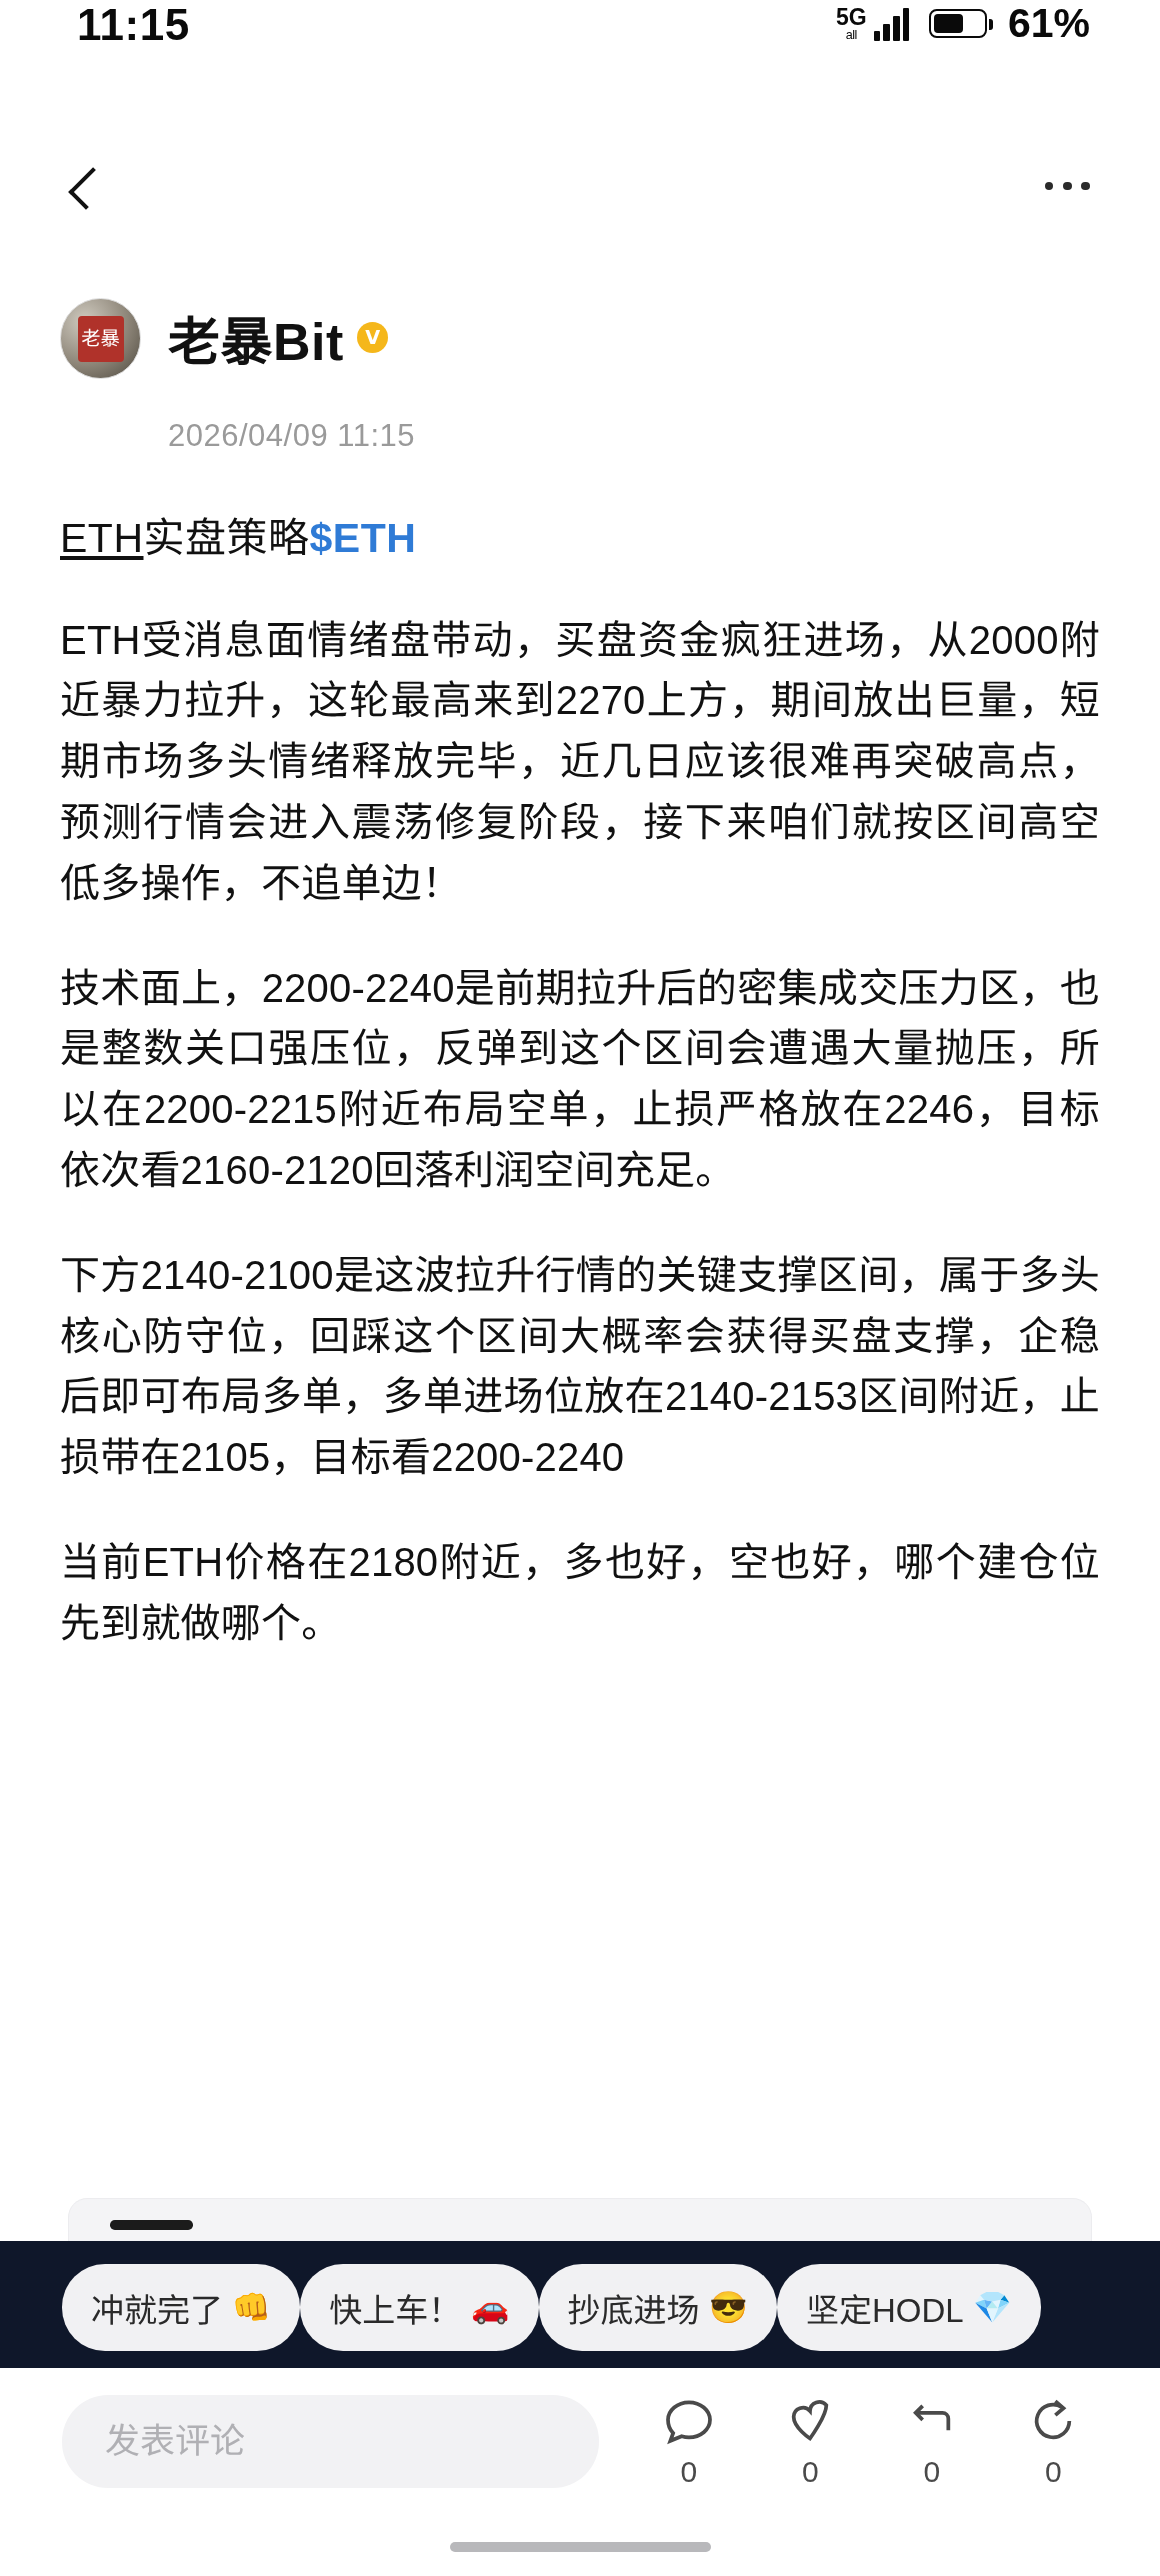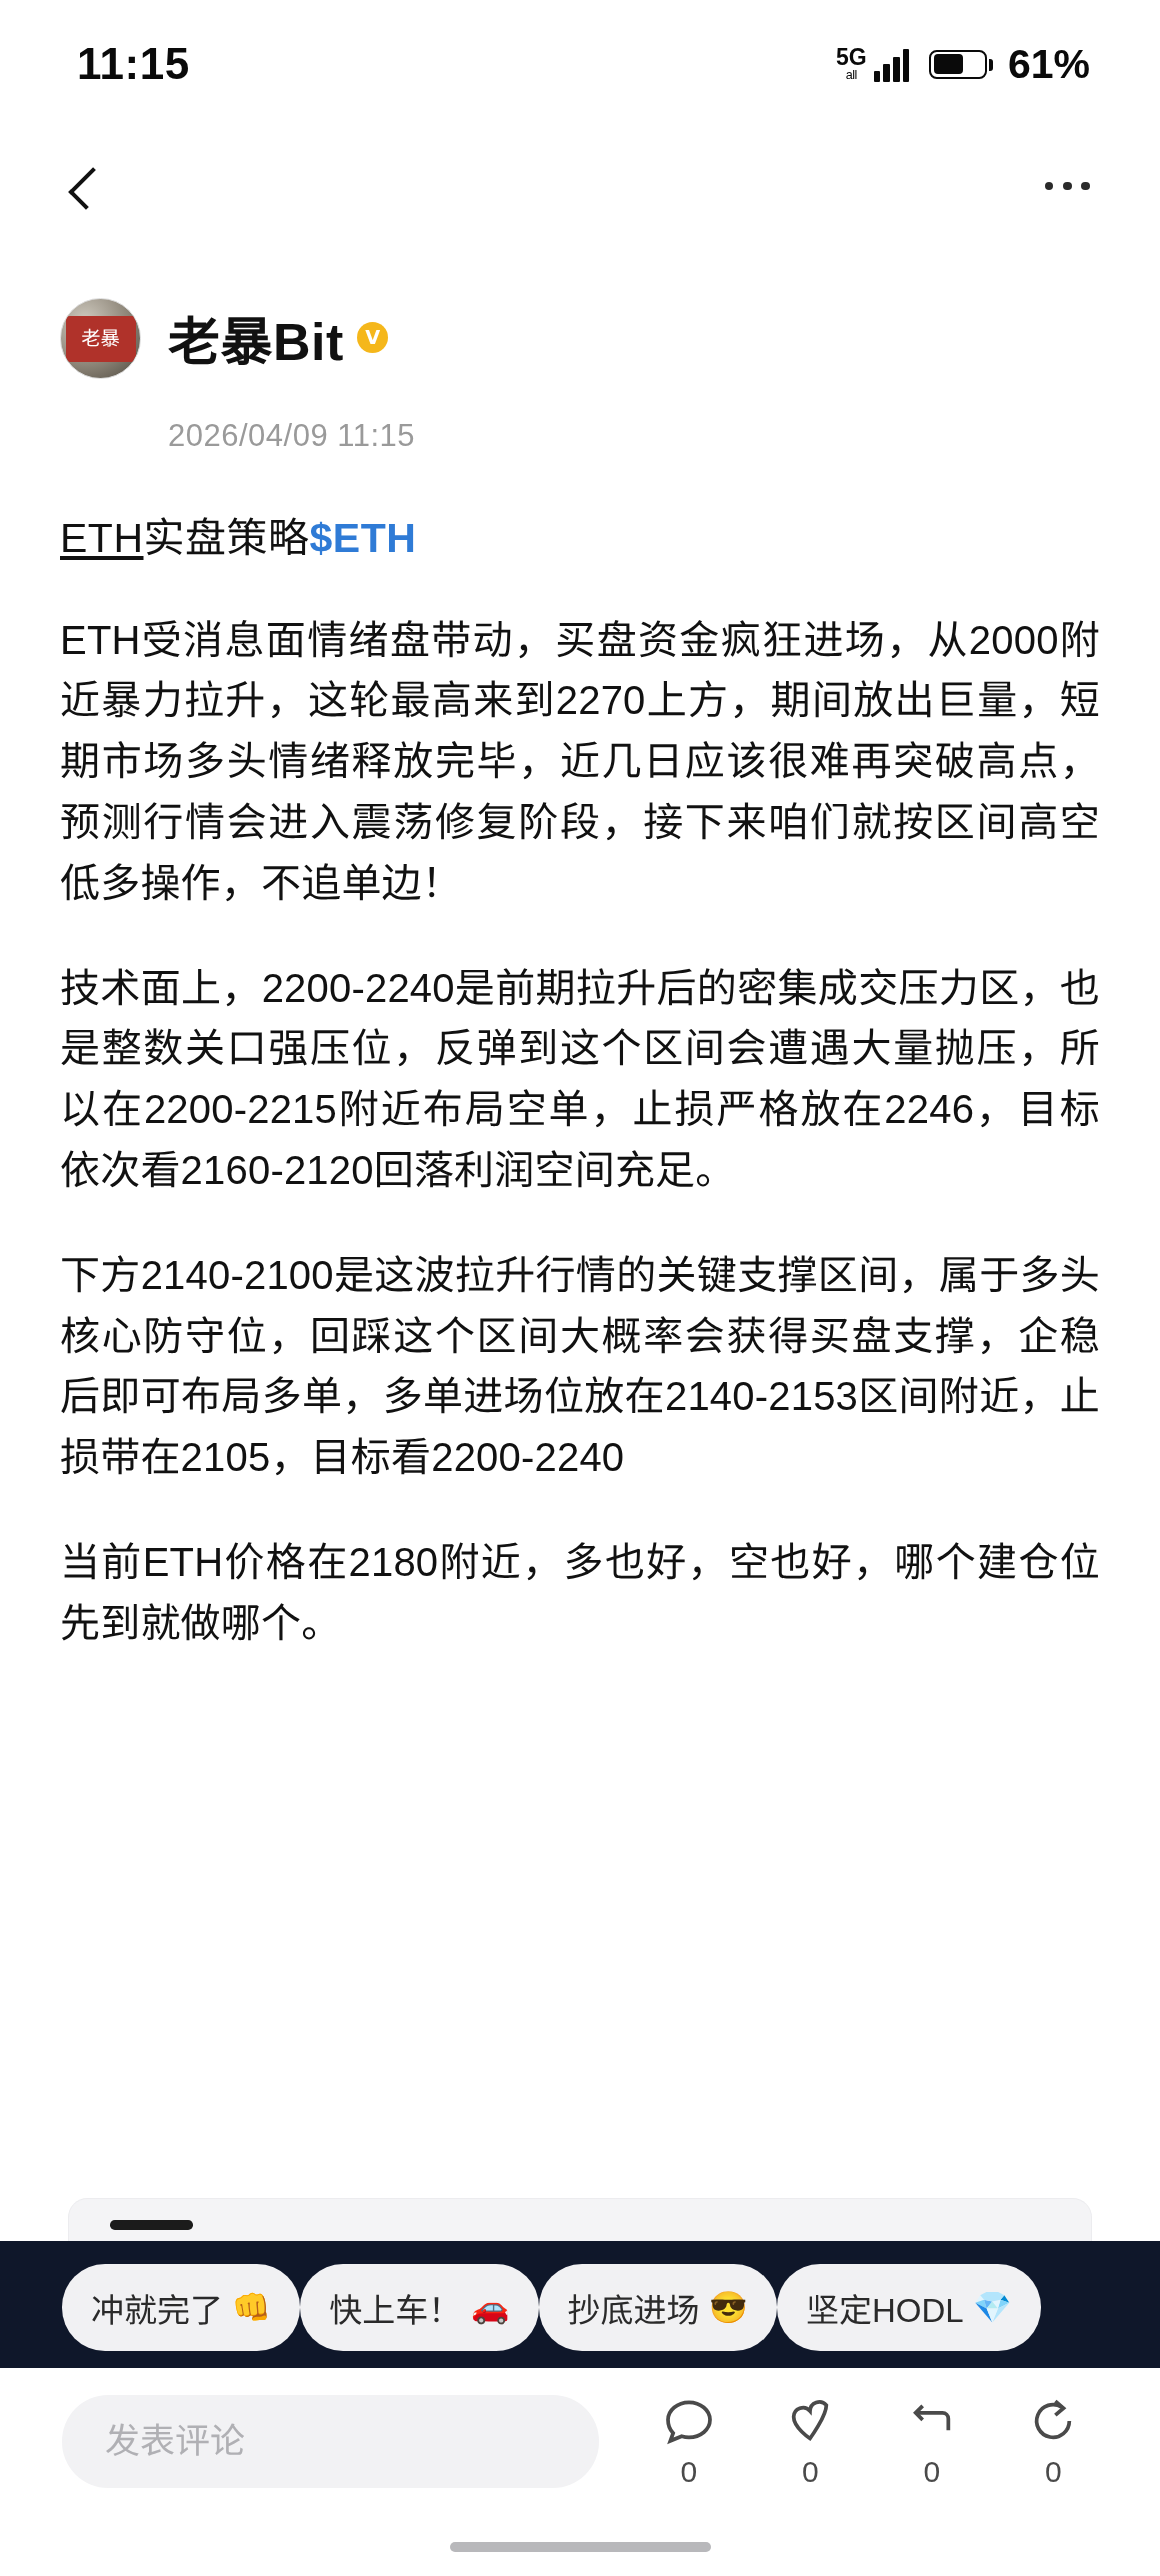--- a/index.html
+++ b/index.html
@@ -17,21 +17,21 @@
     background: #ffffff;
     display: flex;
     flex-direction: column;
   }
 
   
   .statusbar {
     height: 128px;
     flex: 0 0 128px;
     display: flex;
-    align-items: center;
+    align-items: flex-start;
     justify-content: space-between;
     padding: 0 70px 0 77px;
   }
   .status-time {
     font-size: 44px;
     font-weight: 600;
     color: #0a0a0a;
     letter-spacing: 0.5px;
   }
   .status-right {
@@ -137,21 +137,21 @@
     background:
       radial-gradient(circle at 30% 28%, #cfcabf 0%, #8d8578 55%, #4b463c 100%);
     position: relative;
     overflow: hidden;
     border: 1px solid #ddd;
   }
   .avatar .seal {
     position: absolute;
     left: 50%; top: 50%;
     transform: translate(-50%,-50%);
-    width: 70px; height: 46px;
+    width: 46px; height: 46px;
     background: #b0322a;
     color: #fff;
     font-size: 19.3px;
     line-height: 21px;
     display: flex;
     align-items: center;
     justify-content: center;
     text-align: center;
     border-radius: 3.9px;
     font-family: "DejaVu Serif", serif;

